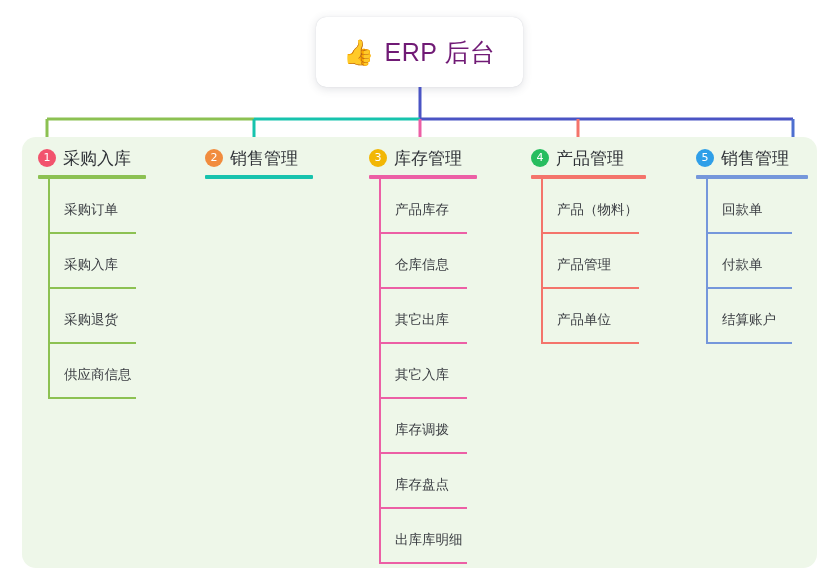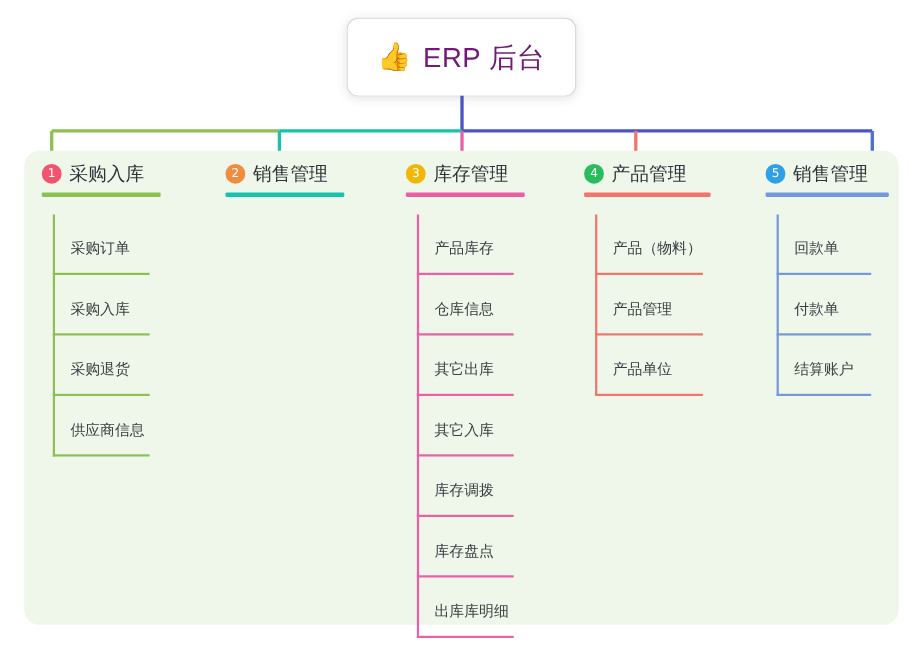--- a/index.html
+++ b/index.html
@@ -96,21 +96,21 @@
     color: #2f3237;
   }
   .head-rule {
     height: 4px;
     border-radius: 1px;
     margin-top: 5px;
   }
 
   .items {
     position: relative;
-    margin-top: 16px;
+    margin-top: 0;
   }
   .spine {
     position: absolute;
     left: 10px;
     top: 0;
     width: 2px;
   }
   .item {
     position: relative;
     height: 55px;

